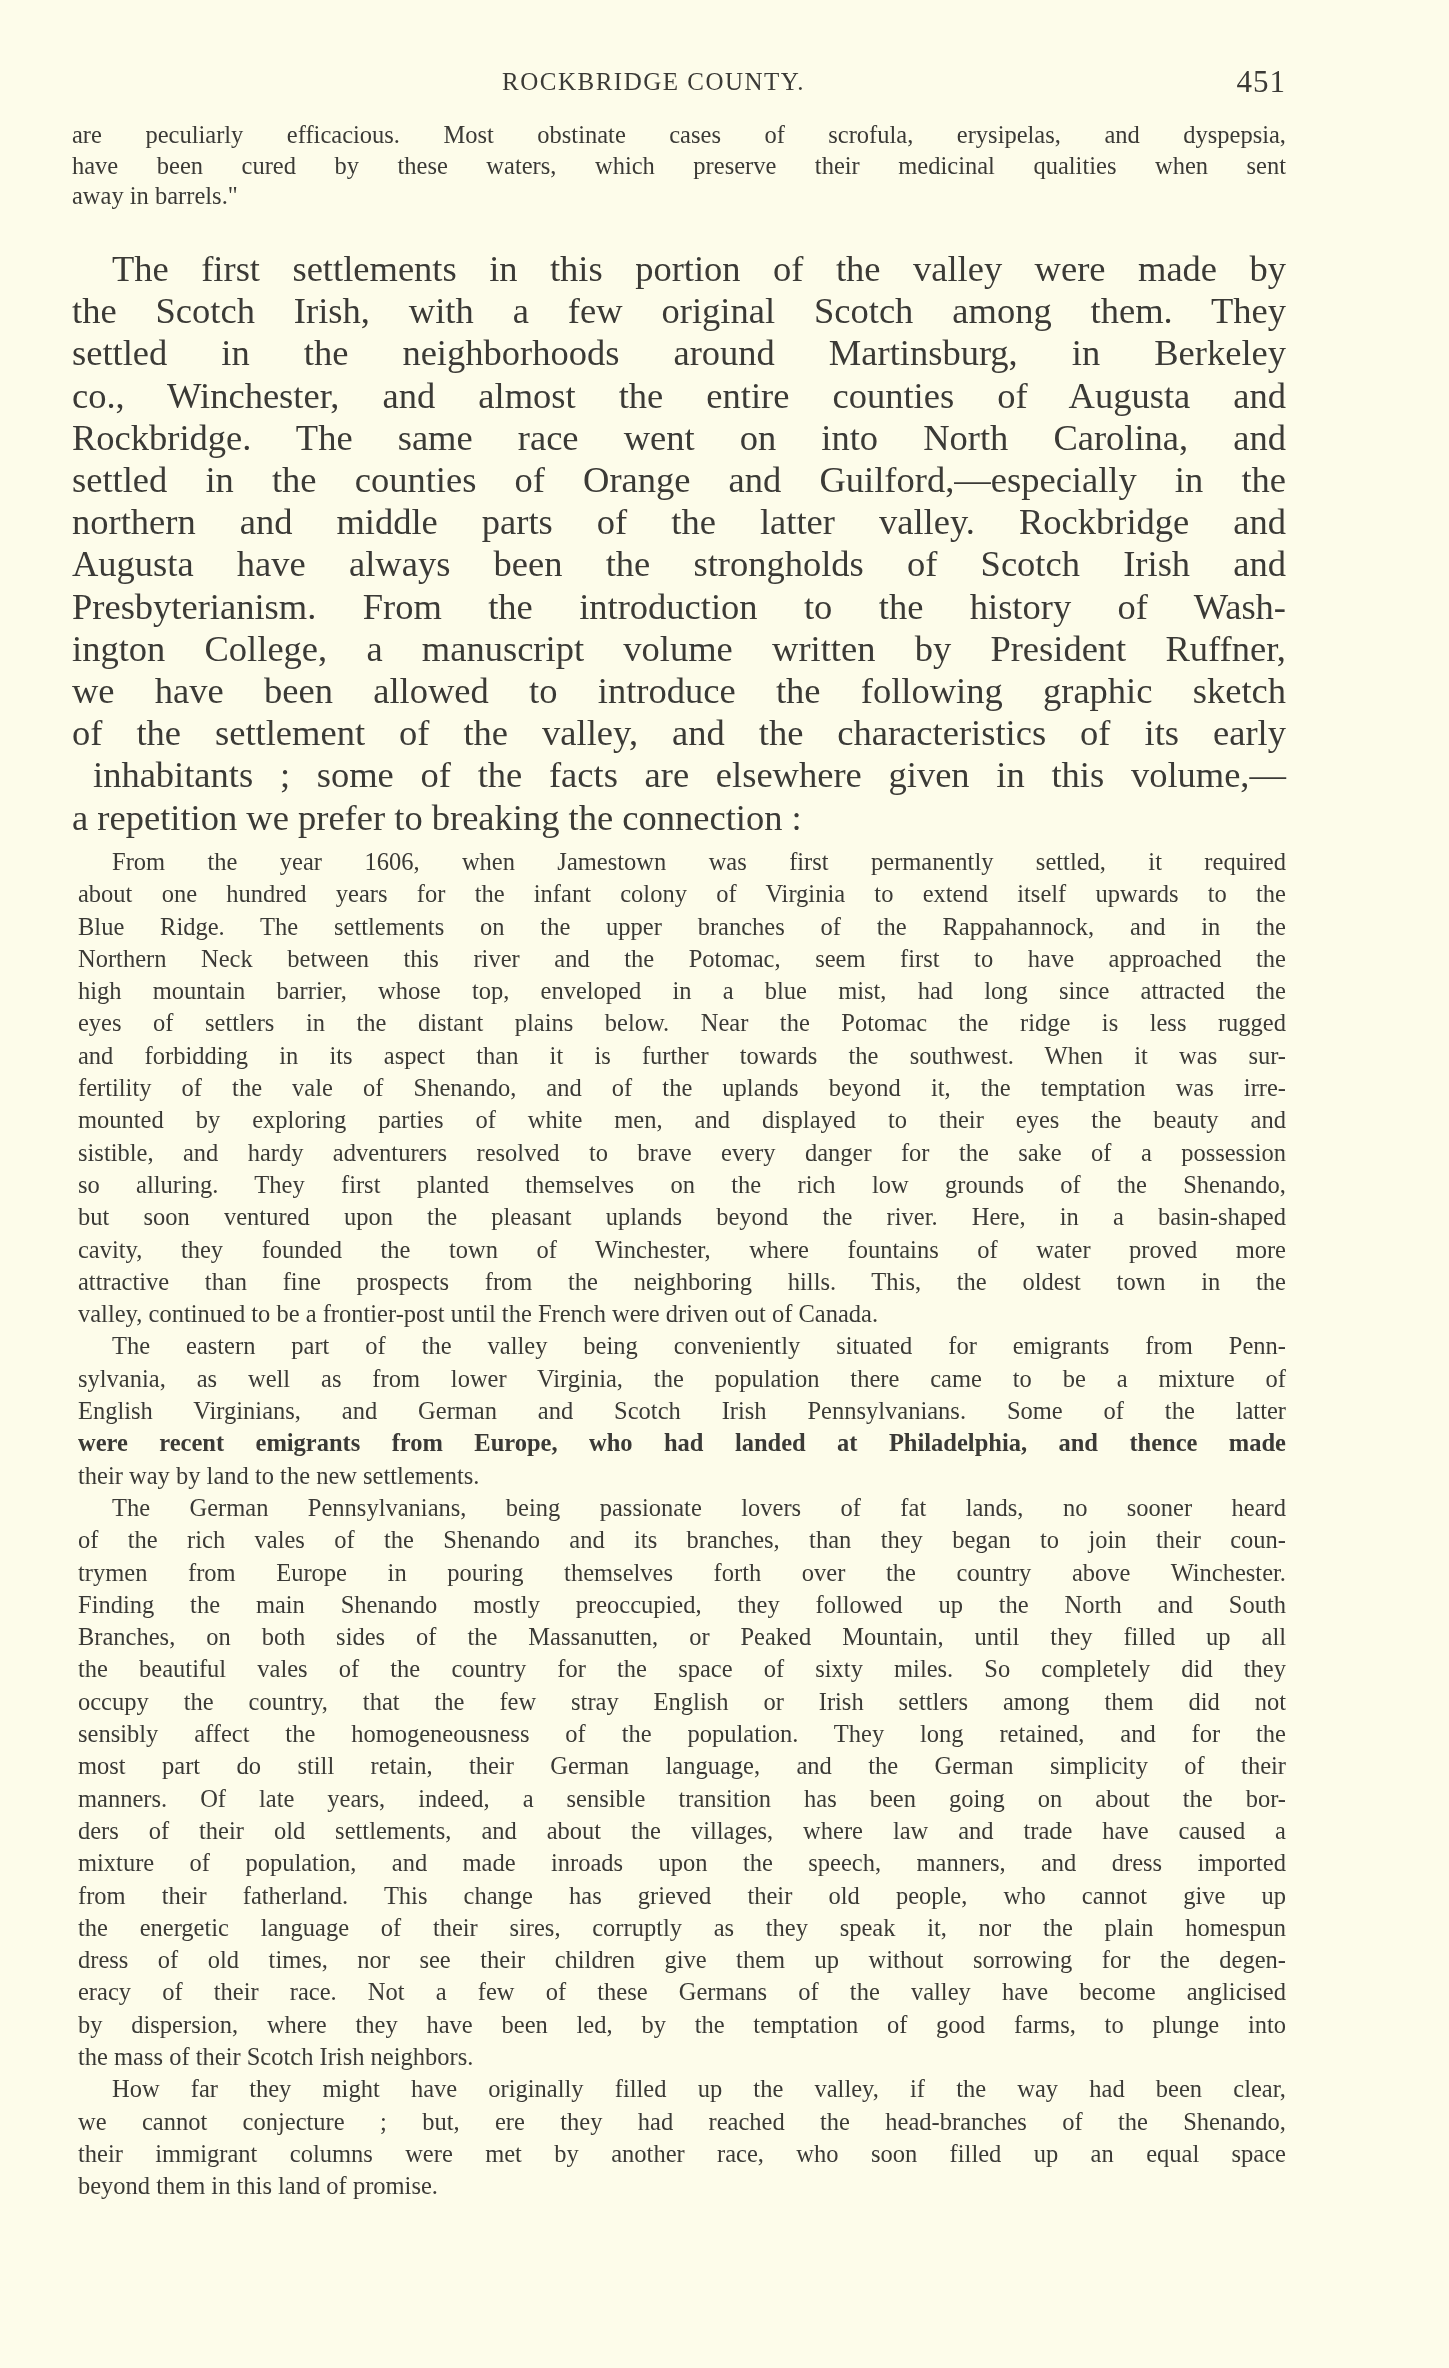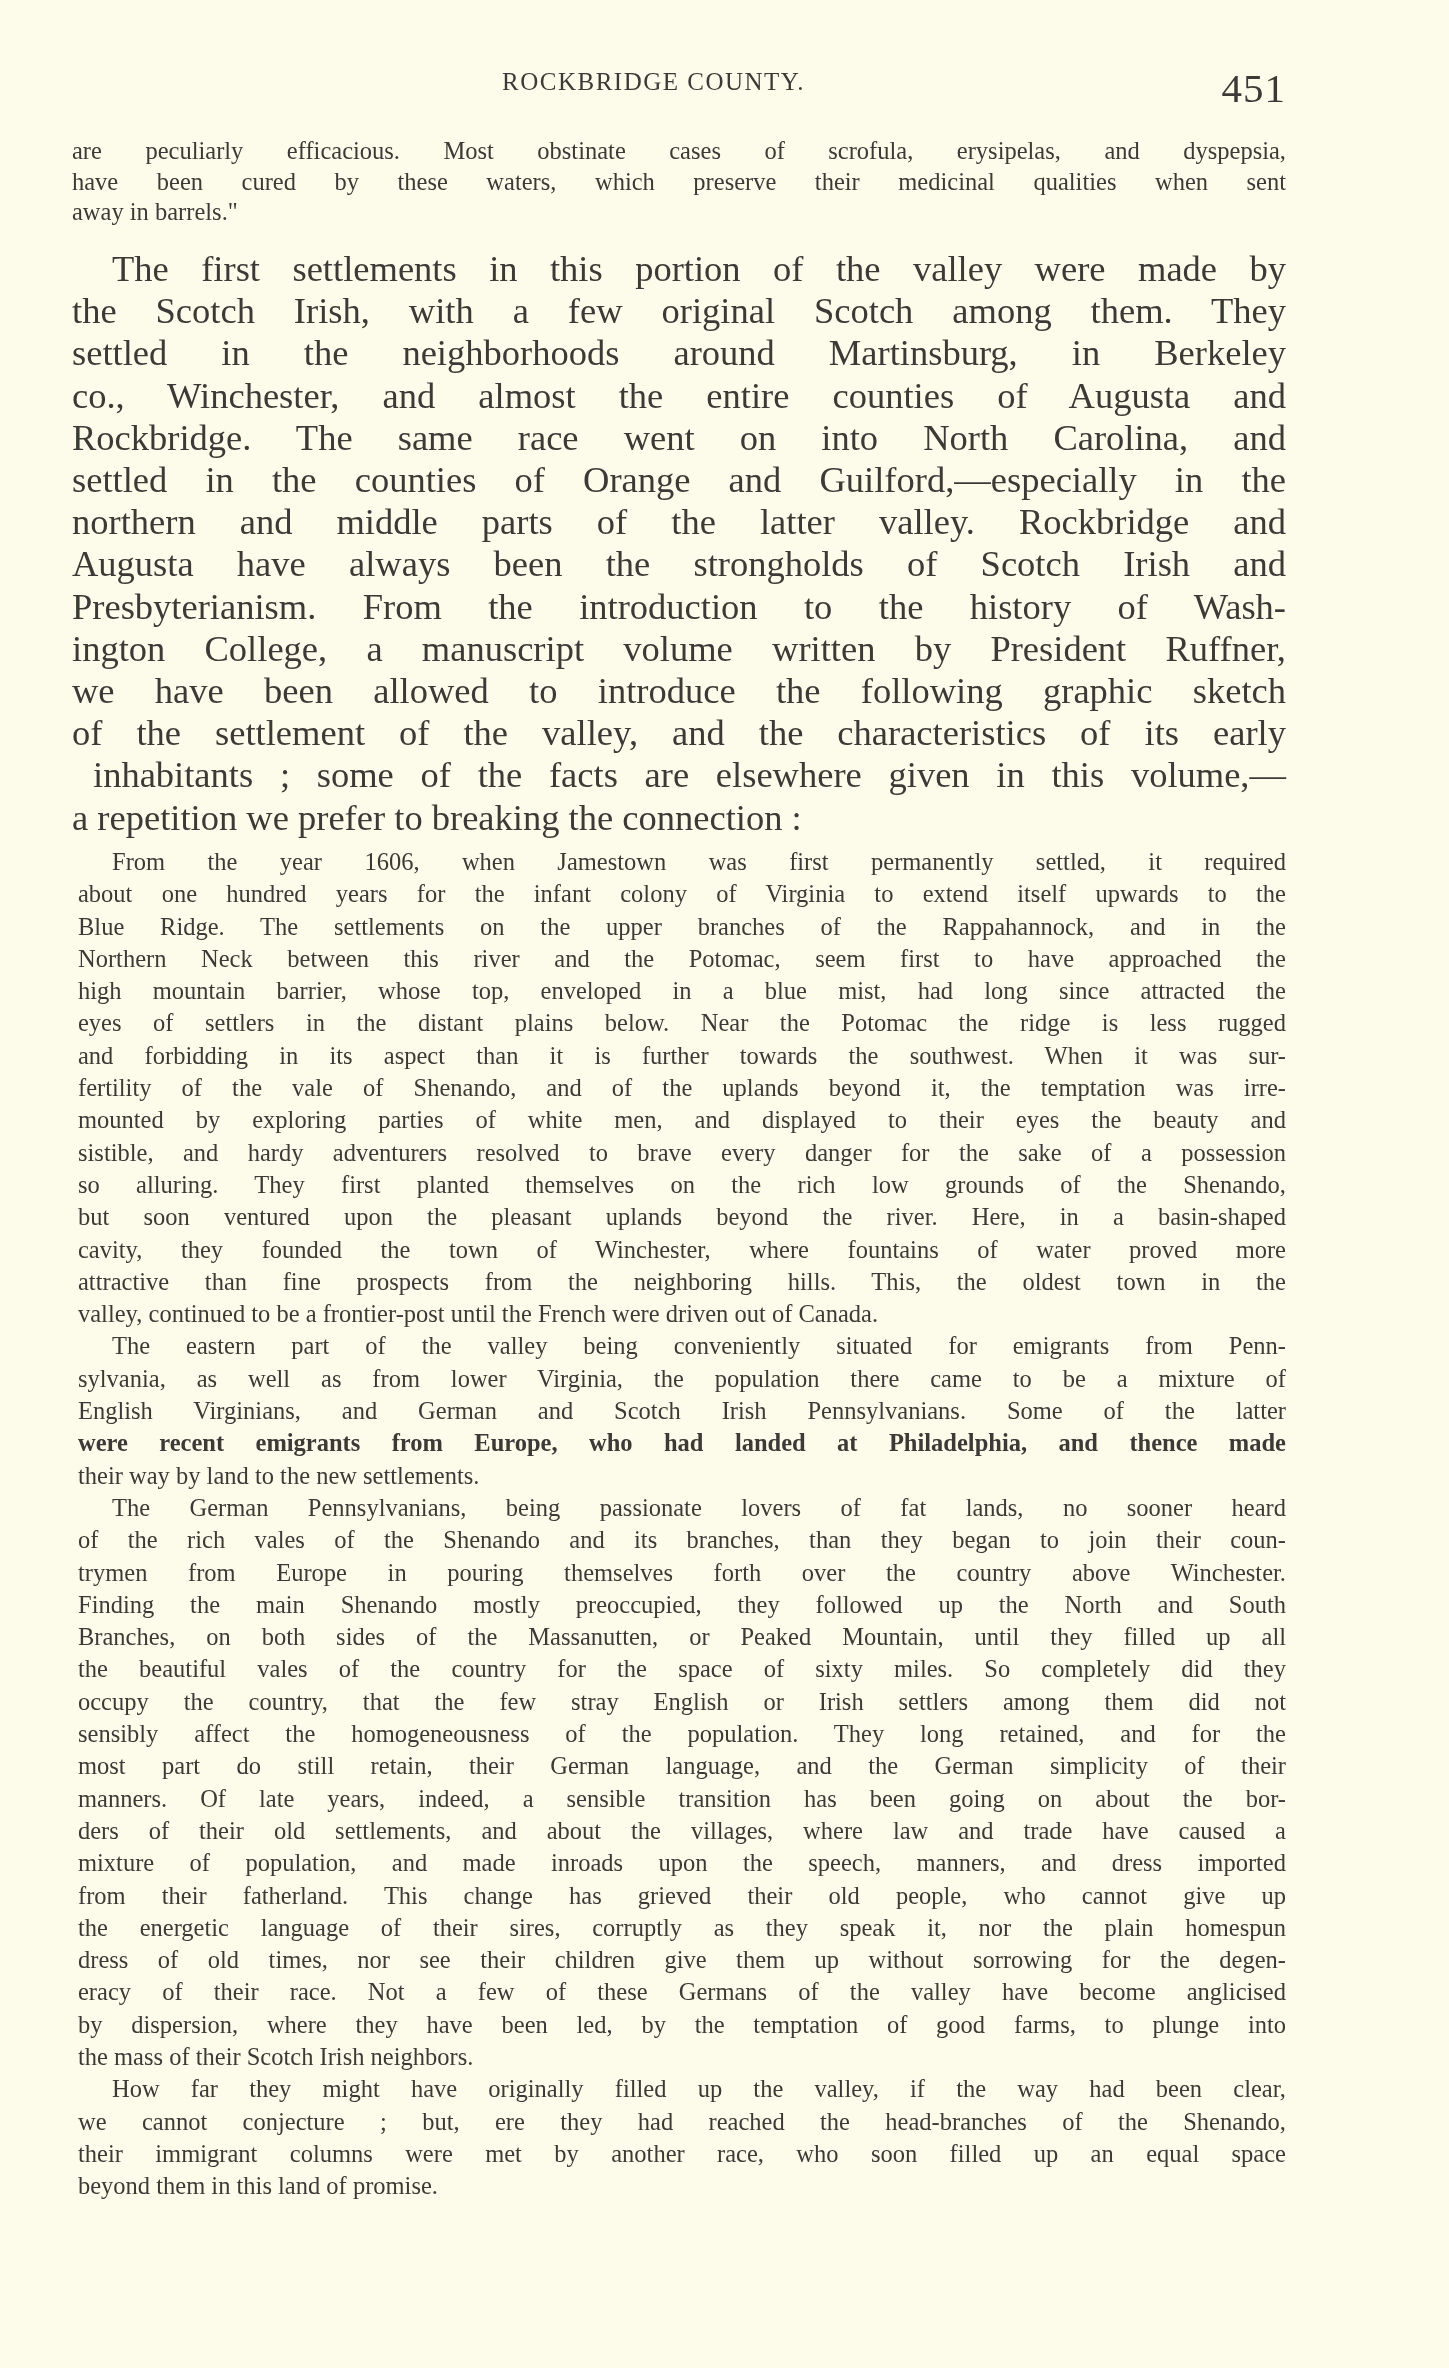--- a/index.html
+++ b/index.html
@@ -34,26 +34,26 @@
     top: 4px;
     font-size: 25px;
     letter-spacing: 1.5px;
     font-variant: small-caps;
     text-transform: uppercase;
   }
   .page-number {
     position: absolute;
     right: 0;
     top: 0;
-    font-size: 41px;
+    font-size: 31px;
     letter-spacing: 1px;
   }
   .cont {
     position: absolute;
-    top: 136px;
+    top: 120px;
     left: 0;
     width: 1214px;
     font-size: 24.5px;
     line-height: 30.5px;
     text-align: justify;
     text-align-last: left;
   }
   .main-para {
     position: absolute;
     top: 248px;

